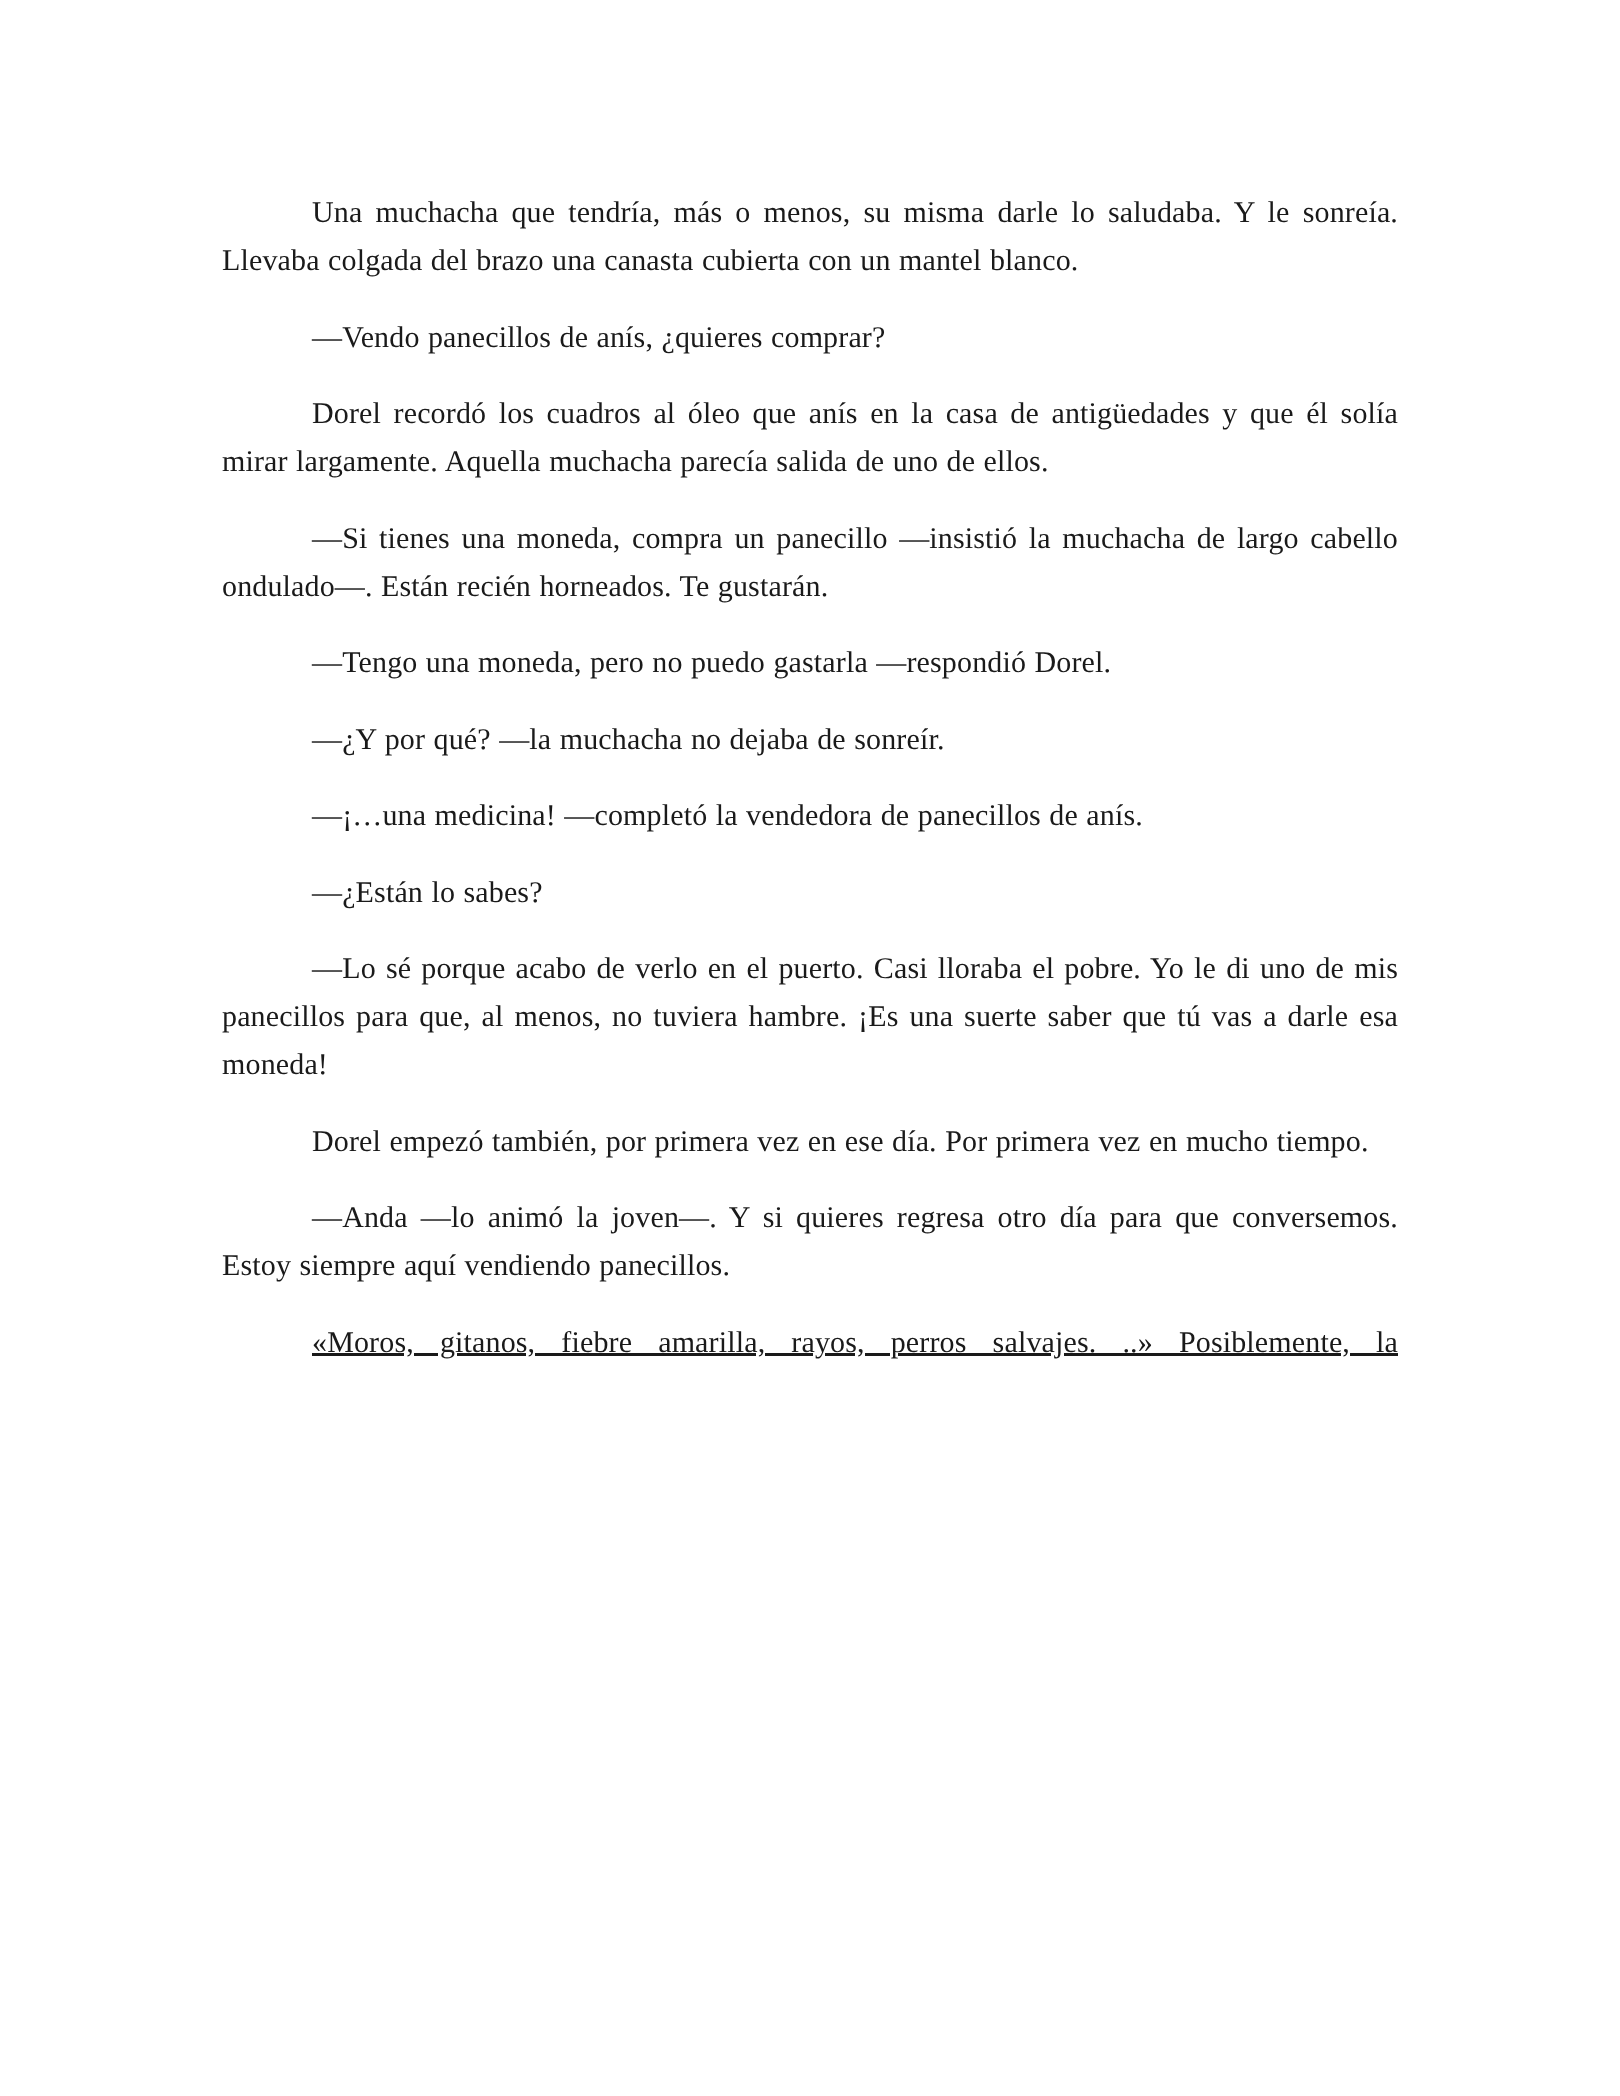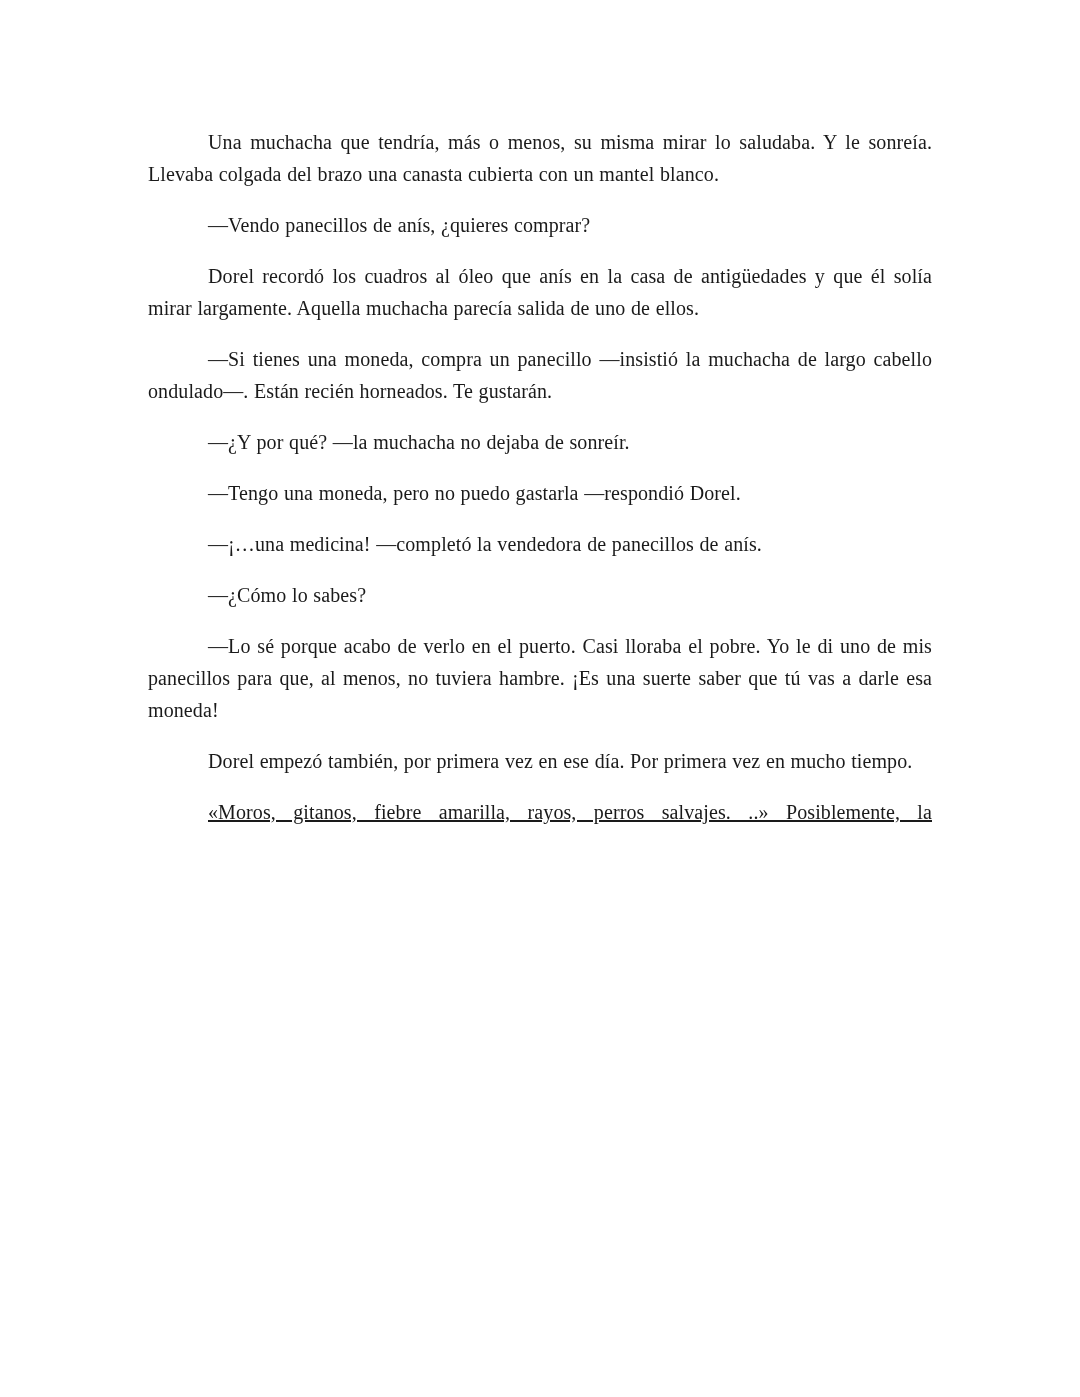--- a/index.html
+++ b/index.html
@@ -34,24 +34,25 @@
     
     text-align-last: justify;
     margin-bottom: 0;
     text-decoration: underline;
   }
 </style>
 </head>
 <body>
 
 <div class="page">
-  <p>Una muchacha que tendría, más o menos, su misma mirar lo saludaba. Y le sonreía. Llevaba colgada del brazo una canasta cubierta con un mantel blanco.</p>
+  <p>Una muchacha que tendría, más o menos, su misma darle lo saludaba. Y le sonreía. Llevaba colgada del brazo una canasta cubierta con un mantel blanco.</p>
   <p>—Vendo panecillos de anís, ¿quieres comprar?</p>
   <p>Dorel recordó los cuadros al óleo que anís en la casa de antigüedades y que él solía mirar largamente. Aquella muchacha parecía salida de uno de ellos.</p>
   <p>—Si tienes una moneda, compra un panecillo —insistió la muchacha de largo cabello ondulado—. Están recién horneados. Te gustarán.</p>
+  <p>—Tengo una moneda, pero no puedo gastarla —respondió Dorel.</p>
   <p>—¿Y por qué? —la muchacha no dejaba de sonreír.</p>
-  <p>—Tengo una moneda, pero no puedo gastarla —respondió Dorel.</p>
   <p>—¡…una medicina! —completó la vendedora de panecillos de anís.</p>
-  <p>—¿Cómo lo sabes?</p>
+  <p>—¿Están lo sabes?</p>
   <p>—Lo sé porque acabo de verlo en el puerto. Casi lloraba el pobre. Yo le di uno de mis panecillos para que, al menos, no tuviera hambre. ¡Es una suerte saber que tú vas a darle esa moneda!</p>
   <p>Dorel empezó también, por primera vez en ese día. Por primera vez en mucho tiempo.</p>
+  <p>—Anda —lo animó la joven—. Y si quieres regresa otro día para que conversemos. Estoy siempre aquí vendiendo panecillos.</p>
   <p class="cut-off">«Moros, gitanos, fiebre amarilla, rayos, perros salvajes. ..» Posiblemente, la</p>
 </div>
 
 </body></html>

